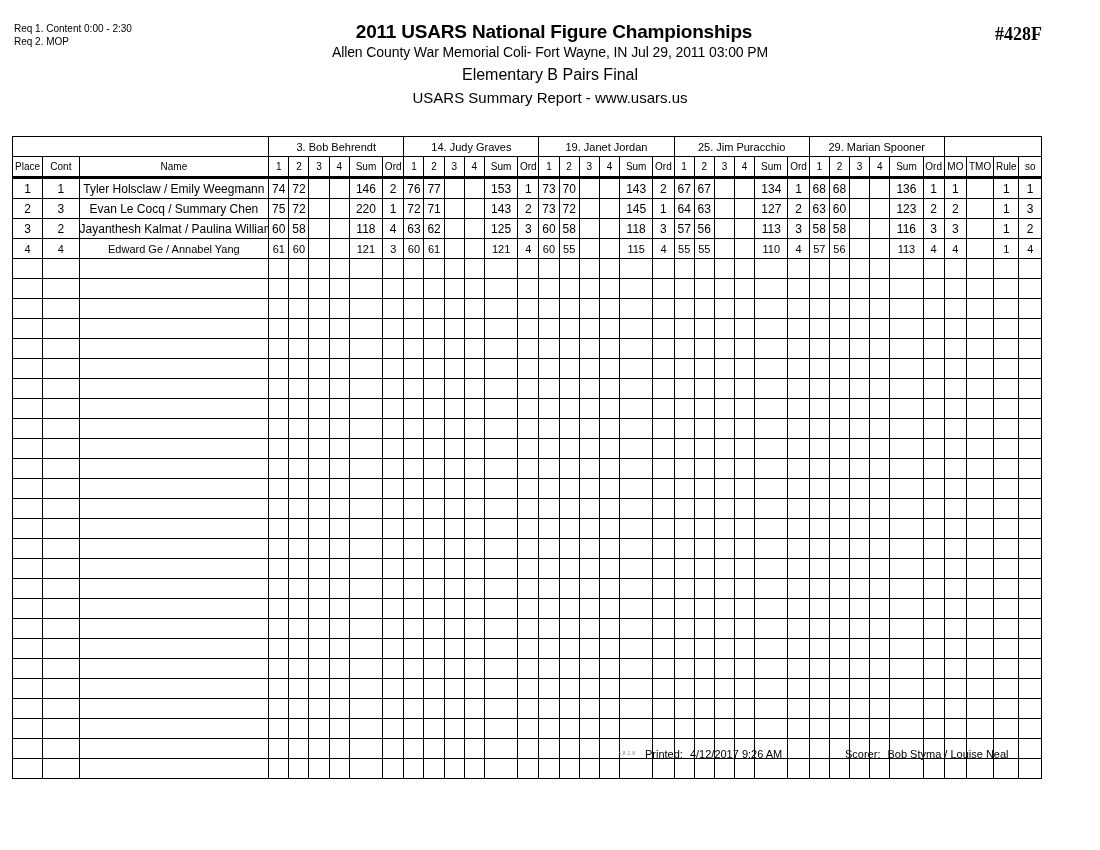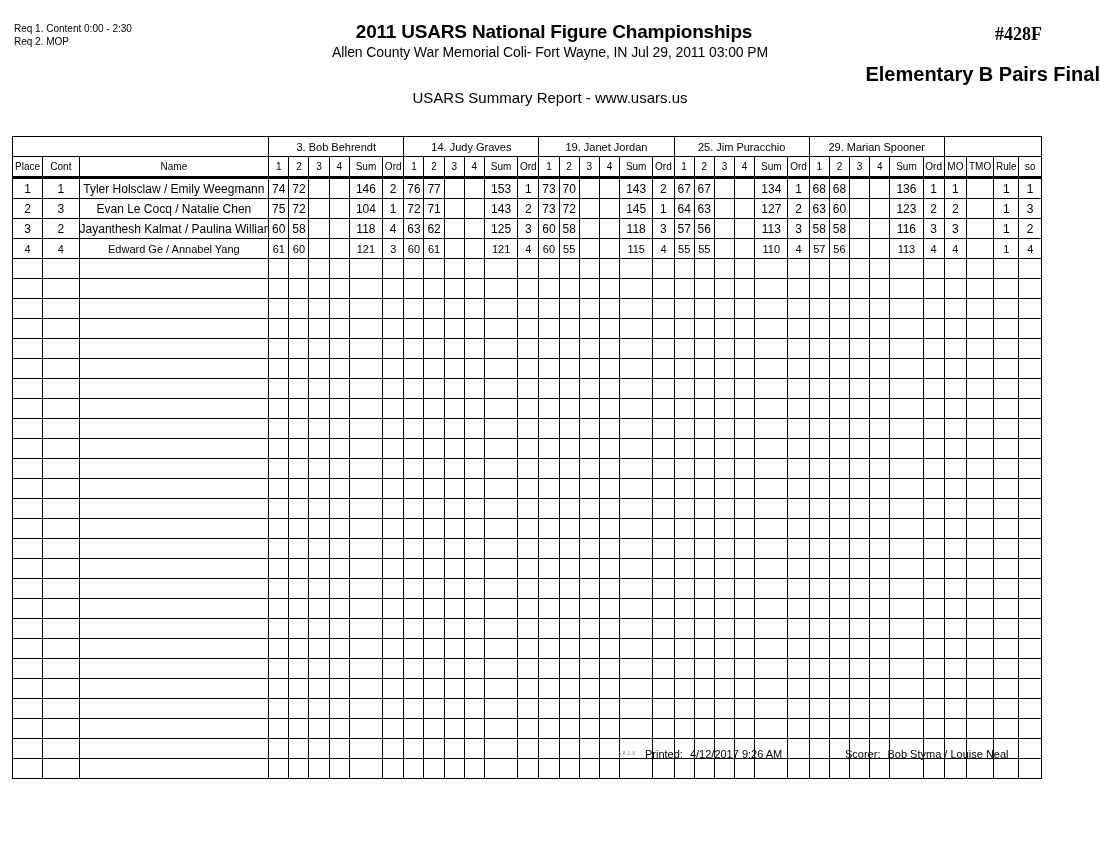--- a/index.html
+++ b/index.html
@@ -42,24 +42,23 @@
     letter-spacing: -0.2px;
     margin-left: 8px;
   }
   #venue-line {
     font-size: 14px;
     line-height: 19px;
     letter-spacing: -0.1px;
     text-align: center;
   }
   #division-title {
-    font-size: 20px;
-    font-weight: bold;
+    font-size: 16px;
+    font-weight: normal;
     line-height: 25px;
-    text-align: right;
   }
   #report-line {
     font-size: 15px;
     line-height: 22px;
   }
 
   
   #event-number {
     position: absolute;
     right: 58px;
@@ -297,26 +296,26 @@
         <td>136</td>
         <td class="ord">1</td>
         <td>1</td>
         <td></td>
         <td>1</td>
         <td>1</td>
       </tr>
       <tr class="bold-row">
         <td class="place">2</td>
         <td class="cont">3</td>
-        <td class="nm">Evan Le Cocq / Natalie Chen</td>
+        <td class="nm">Evan Le Cocq / Summary Chen</td>
         <td>75</td>
         <td>72</td>
         <td></td>
         <td></td>
-        <td>104</td>
+        <td>220</td>
         <td class="ord">1</td>
         <td>72</td>
         <td>71</td>
         <td></td>
         <td></td>
         <td>143</td>
         <td class="ord">2</td>
         <td>73</td>
         <td>72</td>
         <td></td>

